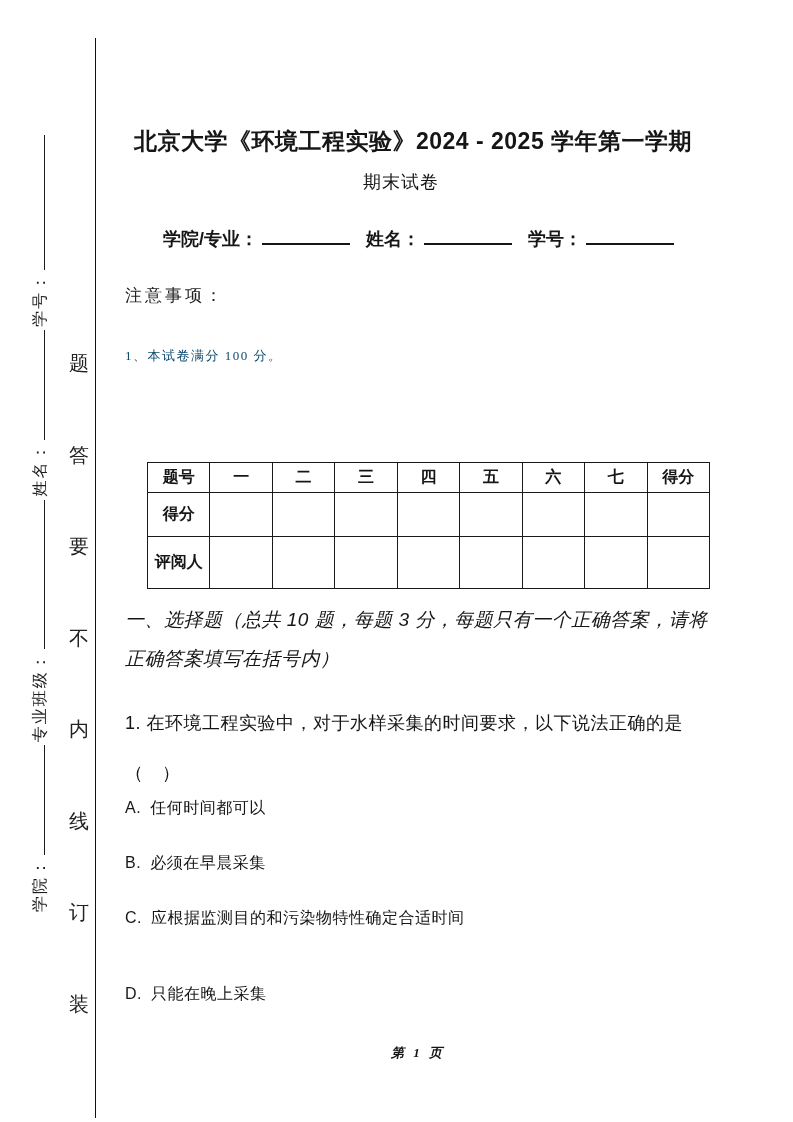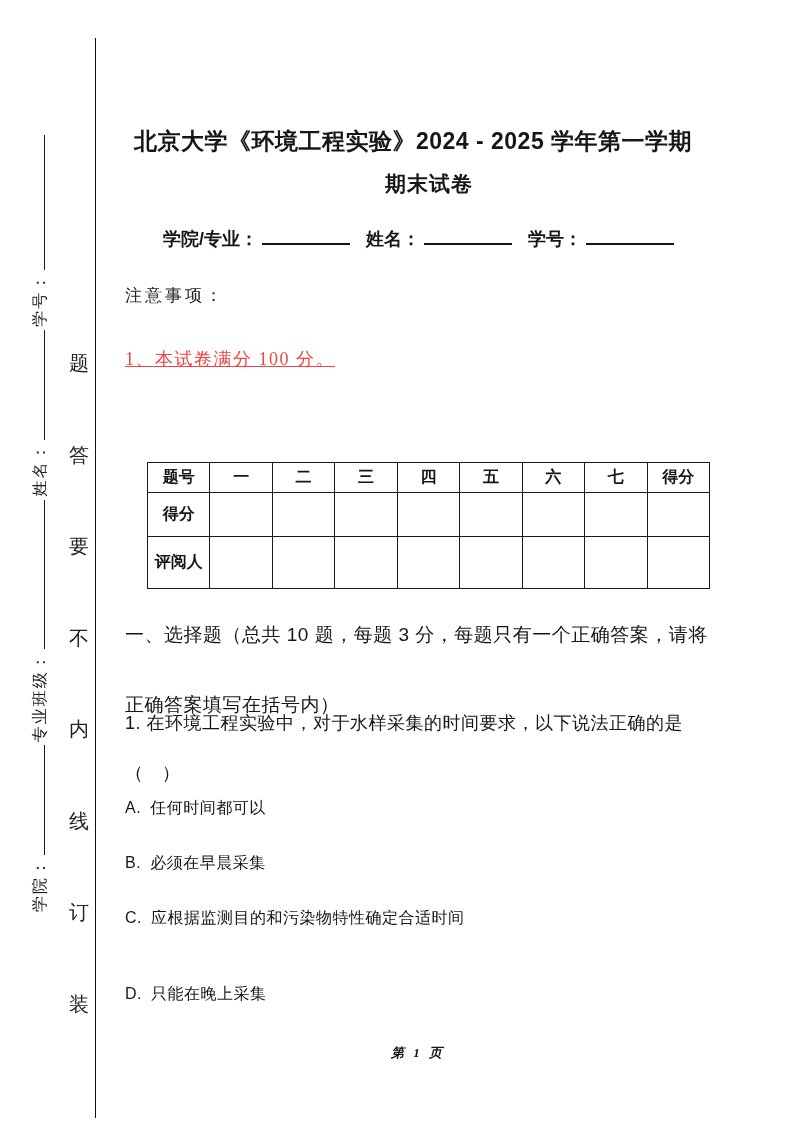--- a/index.html
+++ b/index.html
@@ -27,47 +27,47 @@
   .rb1 { width:110px; } .rb2 { width:150px; } .rb3 { width:110px; } .rb4 { width:135px; }
   .seal-col {
     position:absolute; left:66px; top:350px; width:26px; height:668px;
     display:flex; flex-direction:column; justify-content:space-between; align-items:center;
     font-family:"Liberation Serif","DejaVu Serif",serif; font-size:20px; color:#222;
   }
 
   
   .title-1 { position:absolute; left:110px; top:126px; width:606px; text-align:center;
              font-size:23px; font-weight:bold; letter-spacing:0.5px; }
-  .title-2 { position:absolute; left:126px; top:170px; width:606px; text-align:center;
-             font-size:21px; font-weight:bold; letter-spacing:1px; }
+  .title-2 { position:absolute; left:98px; top:170px; width:606px; text-align:center;
+             font-size:18px; font-weight:normal; letter-spacing:1px; }
   .info-line { position:absolute; left:163px; top:227px; width:560px;
                font-size:18px; font-weight:bold; white-space:nowrap; }
   .info-label { margin-right:4px; }
   .iblank { display:inline-block; width:88px; height:0; border-bottom:2px solid #161616;
             margin-right:16px; }
   .iblank.last { margin-right:0; }
 
   
   .notice-head { position:absolute; left:125px; top:284px; font-size:17px; letter-spacing:3px; color:#222; }
-  .note-1 { position:absolute; left:125px; top:347px; font-size:18px; letter-spacing:1.5px; color:#ef4444;text-decoration:underline; }
+  .note-1 { position:absolute; left:125px; top:347px; font-size:13px; letter-spacing:1.5px; color:#0c4a6e; }
   .note-2 { position:absolute; left:125px; top:409px; font-size:17px; letter-spacing:1.5px; color:#1a1a1a; }
   .u-num { display:inline-block; border-bottom:1.6px solid #1a1a1a; padding:0 6px; }
 
   
   .score-table { position:absolute; left:147px; top:462px; width:563px;
                  border-collapse:collapse; table-layout:fixed;
                  font-family:"Liberation Sans","DejaVu Sans",sans-serif;border-radius:21px; }
   .score-table td { border:1.6px solid #1a1a1a; text-align:center; vertical-align:middle;
                     font-size:16px; }
   .score-table .hd { font-weight:bold; }
   .tr-head { height:30px; } .tr-score { height:44px; } .tr-reviewer { height:52px; }
 
   
   .sec-heading { position:absolute; left:125px; top:600px; width:590px;
-                 font-size:19px; line-height:70px; letter-spacing:0.5px; color:#161616; }
+                 font-size:19px; line-height:39px; letter-spacing:0.5px; color:#161616;font-style:italic; }
   .question { position:absolute; left:125px; top:698px; width:592px;
               font-size:18px; line-height:50px; letter-spacing:0.5px; }
   .opt { position:absolute; left:125px; width:592px; font-size:16px; letter-spacing:0.5px; }
   .opt .key { display:inline-block; margin-right:9px; }
   .opt-a { top:798px; } .opt-b { top:853px; } .opt-c { top:908px; } .opt-d { top:962px;margin-top:22px; }
 
   
   .footer { position:absolute; left:96px; top:1044px; width:644px; text-align:center;
             font-size:13px; font-weight:bold; letter-spacing:3px;font-style:italic; }
 </style>

